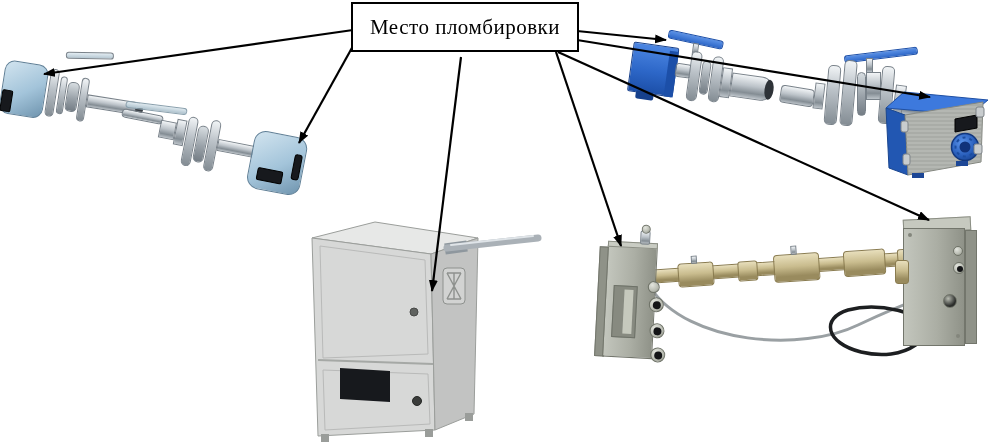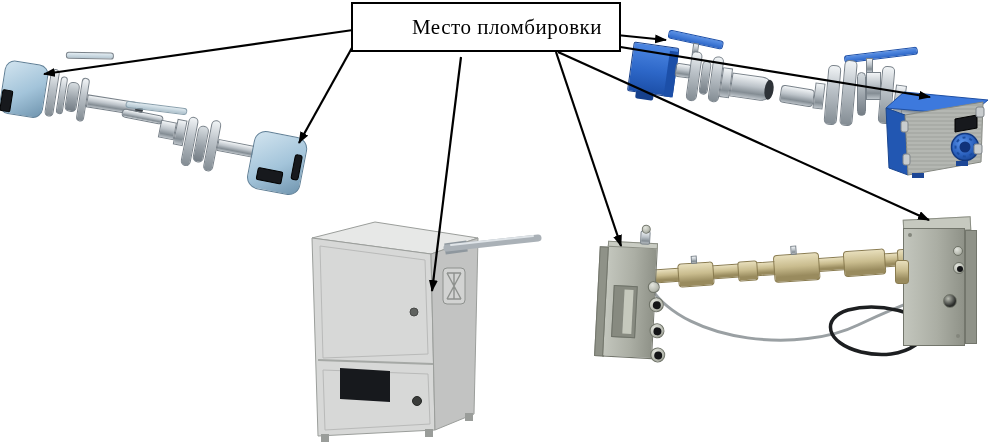--- a/index.html
+++ b/index.html
@@ -17,21 +17,21 @@
   .bluebar{background:linear-gradient(180deg,#5c92e6,var(--enclosure-blue));border:1px solid #1c4fa8;border-radius:3px;}
   .brassp{background:linear-gradient(180deg,var(--brass-light),var(--brass) 45%,var(--brass-dark) 82%);border:1px solid #8a7c50;}
   .darkwin{background:var(--window-dark);border:1px solid #000;}
   .grayjb{background:linear-gradient(90deg,var(--junction-light),var(--junction) 55%,var(--junction-dark));border:1px solid #73766c;}
   .conn{border-radius:50%;background:radial-gradient(circle at 35% 30%,#e3e5de,#b9bcb2 60%,#84877c);border:1px solid #6f7368;}
   .conn-dark{position:absolute;border-radius:50%;background:#141517;}
   
   #label-box{
     left:351px;top:2px;width:224px;height:46px;background:var(--label-bg);
     border:2px solid var(--label-border);display:flex;align-items:center;justify-content:center;
-    font-size:21px;color:var(--text);z-index:60;letter-spacing:.5px;padding-left:42px;
+    font-size:21px;color:var(--text);z-index:60;letter-spacing:.5px;
   }
   #arrow-layer{position:absolute;left:0;top:0;z-index:50;pointer-events:none;}
   .devgroup{position:absolute;z-index:10;}
   .wrap{position:absolute;left:0;top:0;width:100%;height:100%;}
 </style>
 </head>
 <body>
 
 <div id="screen">
 

